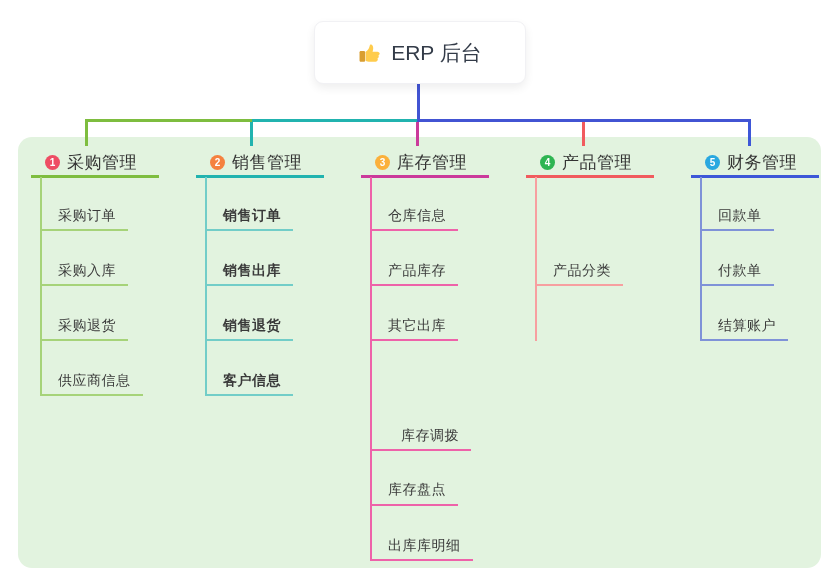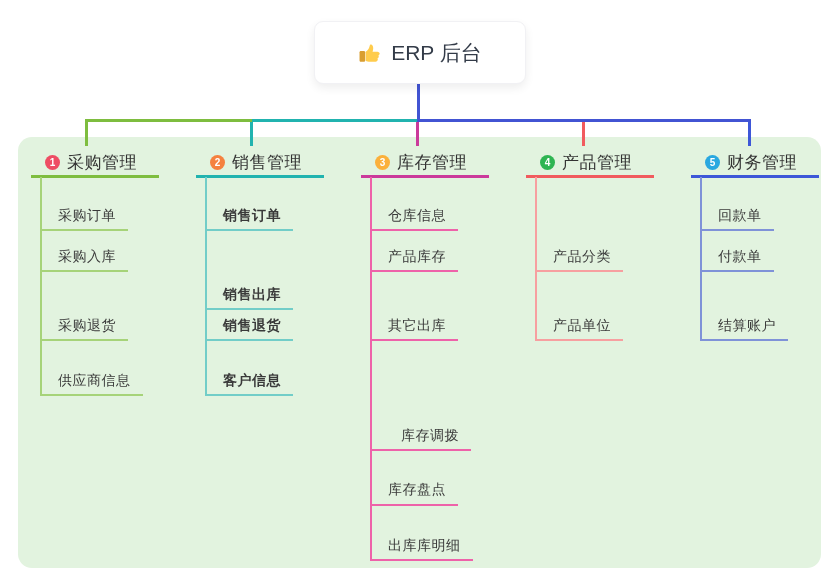--- a/index.html
+++ b/index.html
@@ -48,21 +48,21 @@
   .cl-1{left:205px;height:219px;}
   .cl-2{left:370px;height:384px;}
   .cl-3{left:535px;height:164px;}
   .cl-4{left:700px;height:164px;}
   .child{
     position:absolute;height:25px;line-height:23px;
     padding:0 12px 0 18px;border-bottom:2px solid #999;
     font-size:14px;color:#3a3a3a;white-space:nowrap;letter-spacing:0.5px;
   }
   .bx-0{left:40px;} .bx-1{left:205px;font-weight:bold;} .bx-2{left:370px;} .bx-3{left:535px;} .bx-4{left:700px;}
-  .r-0{top:204px;} .r-1{top:245px;text-align:center;} .r-2{top:314px;} .r-3{top:369px;}
+  .r-0{top:204px;} .r-1{top:259px;text-align:center;} .r-2{top:314px;} .r-3{top:369px;}
   .r-4{top:424px;padding-left:31px;} .r-5{top:479px;} .r-6{top:534px;}
 </style>
 </head>
 <body>
 
 <div class="stage">
 
   <div class="panel"></div>
 
   <div class="line stem" style="background: rgb(66, 84, 211);"></div>
@@ -113,31 +113,30 @@
   <div class="line cline cl-2" style="background: rgb(238, 98, 169);"></div>
   <div class="line cline cl-3" style="background: rgb(247, 159, 160);"></div>
   <div class="line cline cl-4" style="background: rgb(127, 146, 216);"></div>
 
   <div class="child bx-0 r-0" style="border-bottom-color: rgb(166, 211, 121);">采购订单</div>
   <div class="child bx-0 r-1" style="border-bottom-color: rgb(166, 211, 121);">采购入库</div>
   <div class="child bx-0 r-2" style="border-bottom-color: rgb(166, 211, 121);">采购退货</div>
   <div class="child bx-0 r-3" style="border-bottom-color: rgb(166, 211, 121);">供应商信息</div>
 
   <div class="child bx-1 r-0" style="border-bottom-color: rgb(114, 205, 200);">销售订单</div>
-  <div class="child bx-1 r-1" style="border-bottom-color: rgb(114, 205, 200); margin-top: 38px;">销售出库</div>
+  <div class="child bx-1 r-1" style="border-bottom-color: rgb(114, 205, 200);">销售出库</div>
   <div class="child bx-1 r-2" style="border-bottom-color: rgb(114, 205, 200);">销售退货</div>
   <div class="child bx-1 r-3" style="border-bottom-color: rgb(114, 205, 200);">客户信息</div>
 
   <div class="child bx-2 r-0" style="border-bottom-color: rgb(238, 98, 169);">仓库信息</div>
   <div class="child bx-2 r-1" style="border-bottom-color: rgb(238, 98, 169);">产品库存</div>
   <div class="child bx-2 r-2" style="border-bottom-color: rgb(238, 98, 169);">其它出库</div>
   <div class="child bx-2 r-4" style="border-bottom-color: rgb(238, 98, 169);">库存调拨</div>
   <div class="child bx-2 r-5" style="border-bottom-color: rgb(238, 98, 169); font-family: Liberation Mono, monospace;">库存盘点</div>
   <div class="child bx-2 r-6" style="border-bottom-color: rgb(238, 98, 169);">出库库明细</div>
 
   <div class="child bx-3 r-1" style="border-bottom-color: rgb(247, 159, 160);">产品分类</div>
-  <div class="child bx-3 r-2" style="border-bottom-color: rgb(247, 159, 160);">产品单位</div>
 
   <div class="child bx-4 r-0" style="border-bottom-color: rgb(127, 146, 216);">回款单</div>
   <div class="child bx-4 r-1" style="border-bottom-color: rgb(127, 146, 216);">付款单</div>
   <div class="child bx-4 r-2" style="border-bottom-color: rgb(127, 146, 216);">结算账户</div>
 
 </div>
 
 </body></html>

